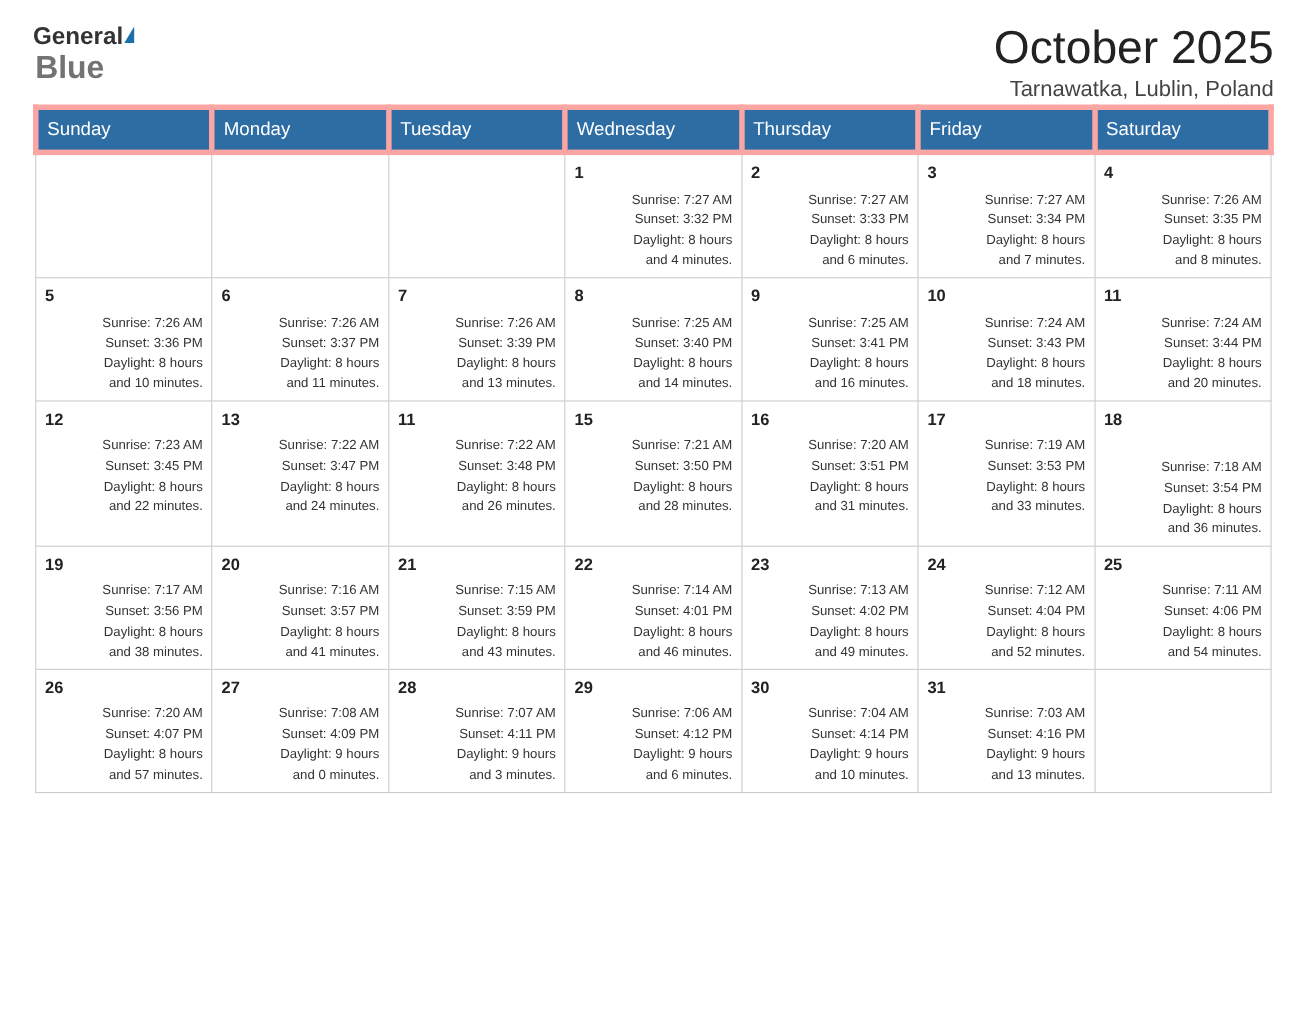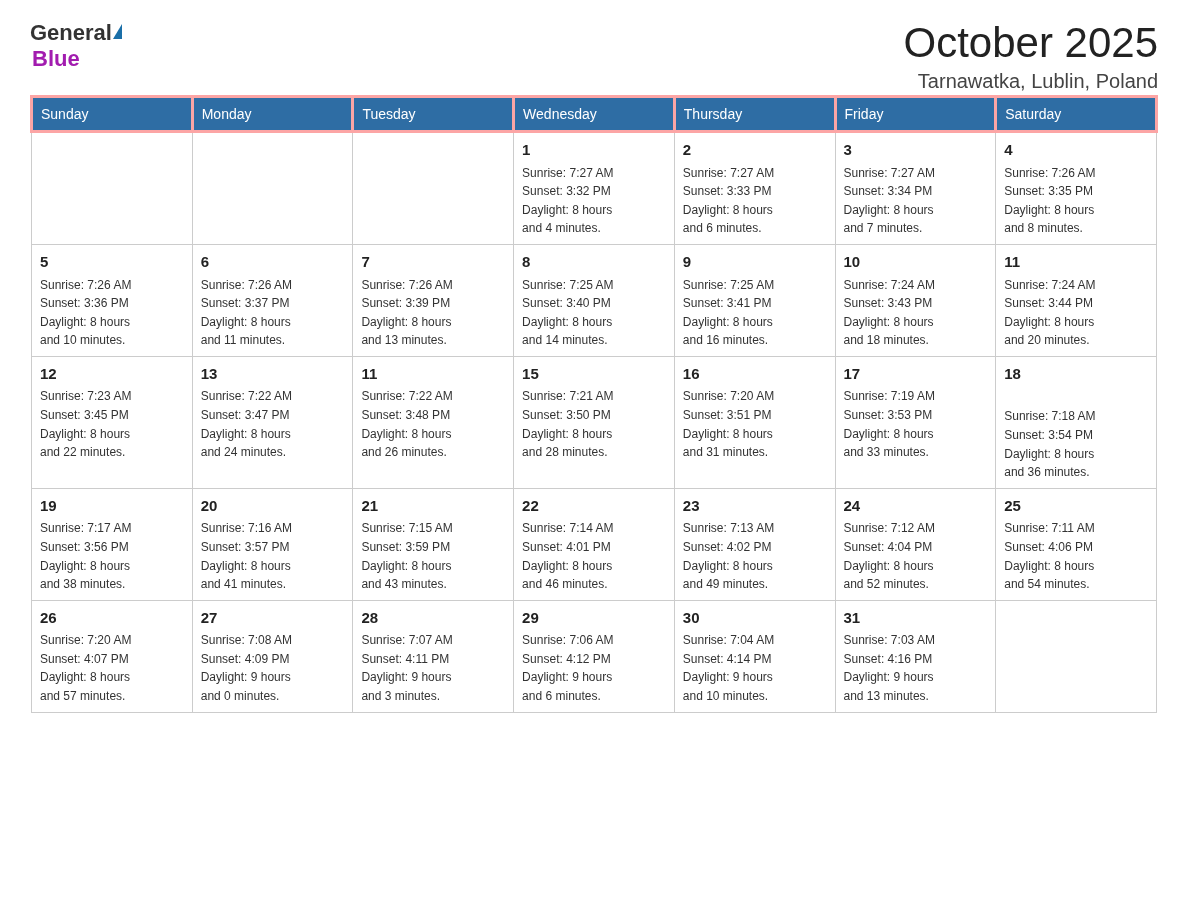--- a/index.html
+++ b/index.html
@@ -33,23 +33,23 @@
     table {
       width: 100%;
       border-collapse: collapse;
       table-layout: fixed;
     }
     thead tr th {
       background-color: #2e6da4;
       color: #ffffff;
       text-align: left;
       padding: 8px 8px;
-      font-size: 14px;
+      font-size: 17px;
       font-weight: normal;
-      border: 3px solid #fca5a5;
+      border: 5px solid #fca5a5;
     }
     tbody tr td {
       vertical-align: top;
       padding: 6px 8px;
       font-size: 12.5px;
       color: #333;
       border: 1px solid #ccc;
       height: 100px;
       line-height: 1.5;
     }
@@ -57,20 +57,21 @@
       font-size: 15px;
       font-weight: bold;
       color: #222;
       display: block;
       margin-bottom: 2px;
     }
     .day-info {
       font-size: 12px;
       color: #333;
       line-height: 1.55;
+      text-align: right;
     }
     tbody tr:first-child td {
       border-top: 2px solid #2e6da4;
     }
     tbody tr td:first-child {
       border-left: 1px solid #ccc;
     }
     .logo-container {
       display: flex;
       flex-direction: column;
@@ -95,21 +96,21 @@
   </style>
 </head>
 <body>
 
 <div class="header">
   <div class="logo-container">
     <div class="logo-line1">
       <span style="font-size:22px;font-weight:bold;color:#333;">General</span>
       <span class="logo-triangle"></span>
     </div>
-    <span style="font-size:22px;font-weight:bold;color:#a21caf;margin-left:2px;">Blue</span>
+    <span style="font-size:29px;font-weight:bold;color:#737373;margin-left:2px;">Blue</span>
   </div>
   <div class="title-block">
     <div class="calendar-title">October 2025</div>
     <div class="calendar-subtitle">Tarnawatka, Lublin, Poland</div>
   </div>
 </div>
 
 <table>
   <thead>
     <tr>

